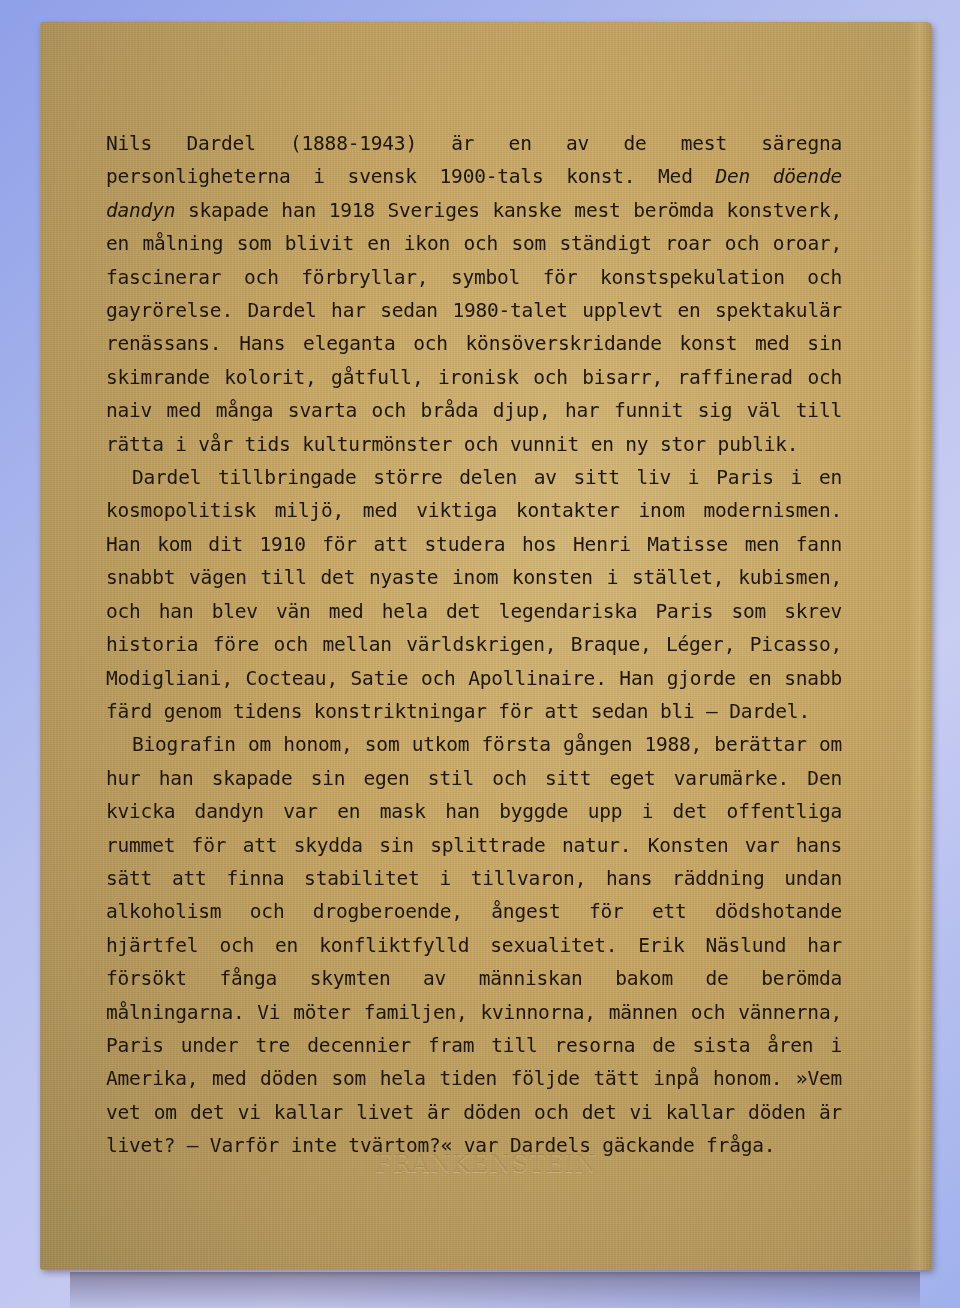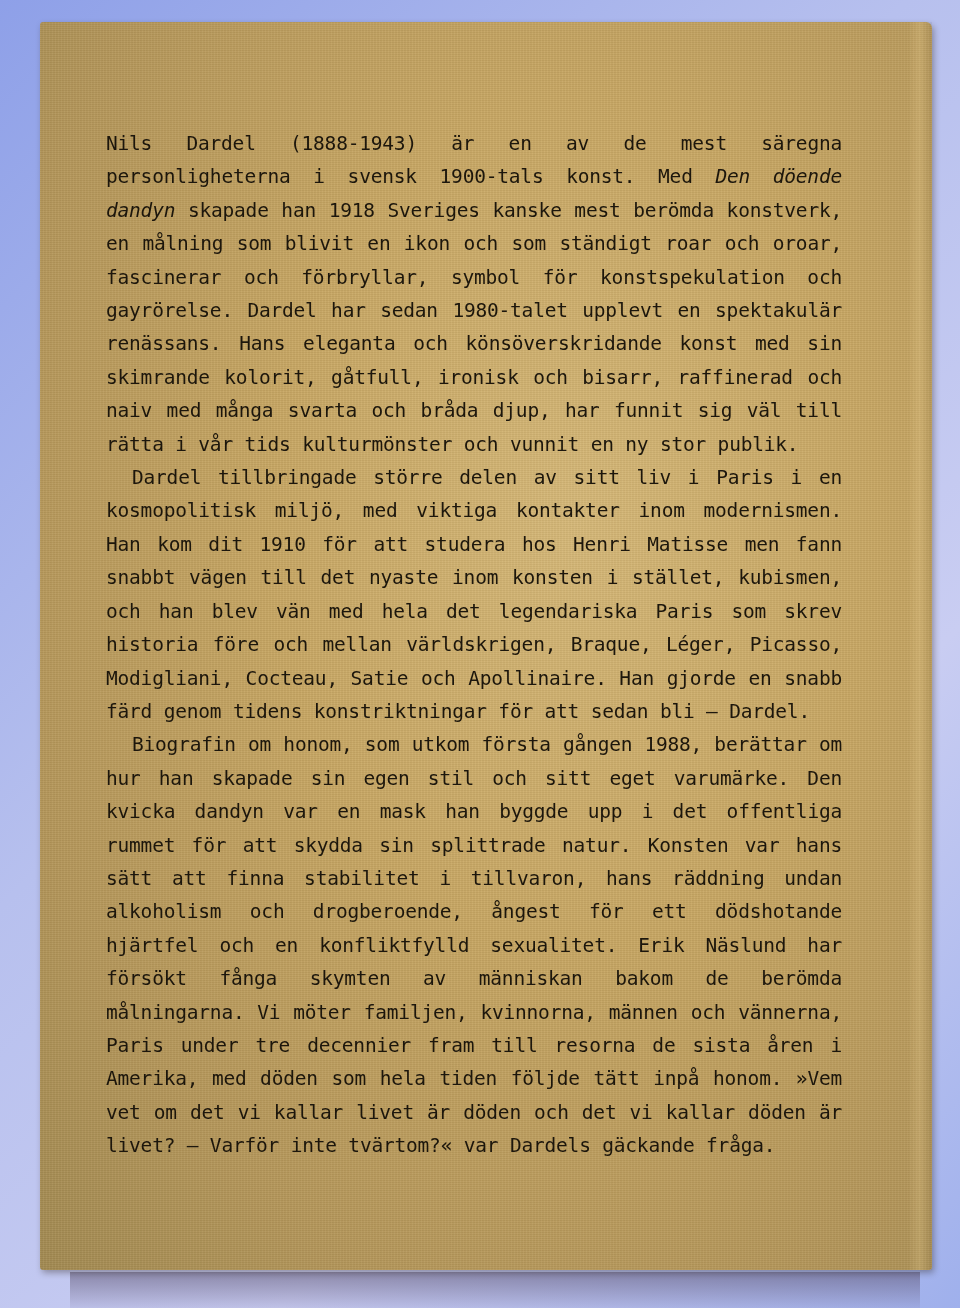--- a/index.html
+++ b/index.html
@@ -45,13 +45,14 @@
 <body>
 
 <div class="shadow"></div>
 
 <div class="book">
   <div class="text">
     <p><span>Nils Dardel (1888-1943) är en av de mest säregna personligheterna i svensk 1900-tals konst. Med </span><em>Den döende dandyn</em><span> skapade han 1918 Sveriges kanske mest berömda konstverk, en målning som blivit en ikon och som ständigt roar och oroar, fascinerar och förbryllar, symbol för konstspekulation och gayrörelse. Dardel har sedan 1980-talet upplevt en spektakulär renässans. Hans eleganta och könsöverskridande konst med sin skimrande kolorit, gåtfull, ironisk och bisarr, raffinerad och naiv med många svarta och bråda djup, har funnit sig väl till rätta i vår tids kulturmönster och vunnit en ny stor publik.</span></p>
     <p>Dardel tillbringade större delen av sitt liv i Paris i en kosmopolitisk miljö, med viktiga kontakter inom modernismen. Han kom dit 1910 för att studera hos Henri Matisse men fann snabbt vägen till det nyaste inom konsten i stället, kubismen, och han blev vän med hela det legendariska Paris som skrev historia före och mellan världskrigen, Braque, Léger, Picasso, Modigliani, Cocteau, Satie och Apollinaire. Han gjorde en snabb färd genom tidens konstriktningar för att sedan bli – Dardel.</p>
     <p>Biografin om honom, som utkom första gången 1988, berättar om hur han skapade sin egen stil och sitt eget varumärke. Den kvicka dandyn var en mask han byggde upp i det offentliga rummet för att skydda sin splittrade natur. Konsten var hans sätt att finna stabilitet i tillvaron, hans räddning undan alkoholism och drogberoende, ångest för ett dödshotande hjärtfel och en konfliktfylld sexualitet. Erik Näslund har försökt fånga skymten av människan bakom de berömda målningarna. Vi möter familjen, kvinnorna, männen och vännerna, Paris under tre decennier fram till resorna de sista åren i Amerika, med döden som hela tiden följde tätt inpå honom. »Vem vet om det vi kallar livet är döden och det vi kallar döden är livet? – Varför inte tvärtom?« var Dardels gäckande fråga.</p>
   </div>
+  <div class="publisher">FRANKENSTEIN</div>
 </div>
 
 </body></html>

